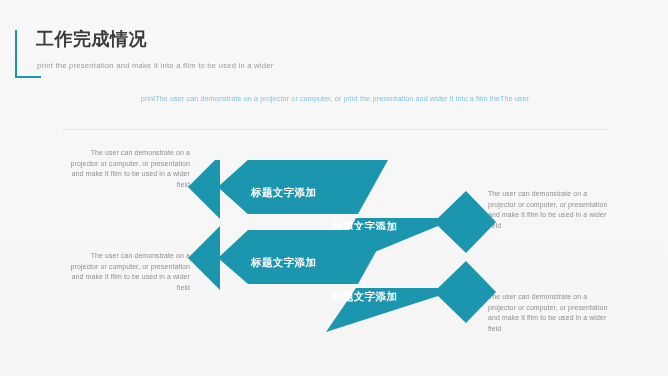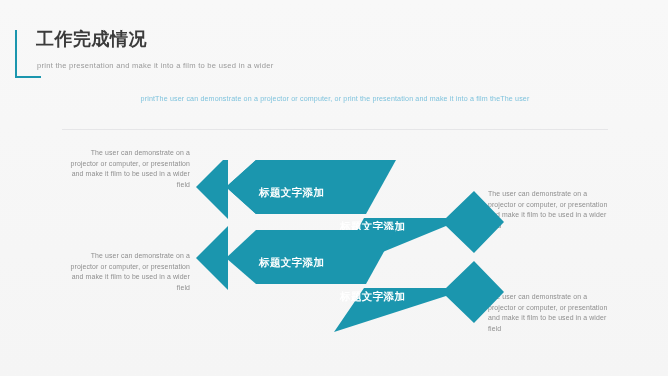--- a/index.html
+++ b/index.html
@@ -85,21 +85,21 @@
     left: 62px;
     top: 129px;
     width: 546px;
     height: 1px;
     background: #e6e6e8;
   }
 
   
   .diagram {
     position: absolute;
-    left: 196px;
+    left: 188px;
     top: 160px;
     width: 308px;
     height: 172px;
   }
 
   .arrow-svg { display: block; width: 308px; height: 172px; }
 
   .arrow-label {
     fill: #ffffff;
     font-family: "Liberation Sans", "DejaVu Sans", sans-serif;
@@ -131,21 +131,21 @@
 
 <div class="slide">
 
   <div class="title-area">
     <div class="title-bracket" style="border-left-color: rgb(27, 150, 174); border-bottom-color: rgb(27, 150, 174);"></div>
     <div class="title-main">工作完成情况</div>
     <div class="title-sub">print the presentation and make it into a film to be used in a wider</div>
   </div>
 
   <div class="intro" style="color: rgb(127, 195, 221);">
-    <div>printThe user can demonstrate on a projector or computer, or print the presentation and make it into a film theThe user</div>
+    <div>printThe user can demonstrate on a projector or computer, or print the presentation and wider it into a film theThe user</div>
   </div>
 
   <div class="divider"></div>
 
   <div class="side-text side-left tl-1">The user can demonstrate on a projector or computer, or presentation and make it film to be used in a wider field</div>
   <div class="side-text side-left tl-2">The user can demonstrate on a projector or computer, or presentation and make it film to be used in a wider field</div>
   <div class="side-text side-right tr-1">The user can demonstrate on a projector or computer, or presentation and make it film to be used in a wider field</div>
   <div class="side-text side-right tr-2">The user can demonstrate on a projector or computer, or presentation and make it film to be used in a wider field</div>
 
   <div class="diagram">

